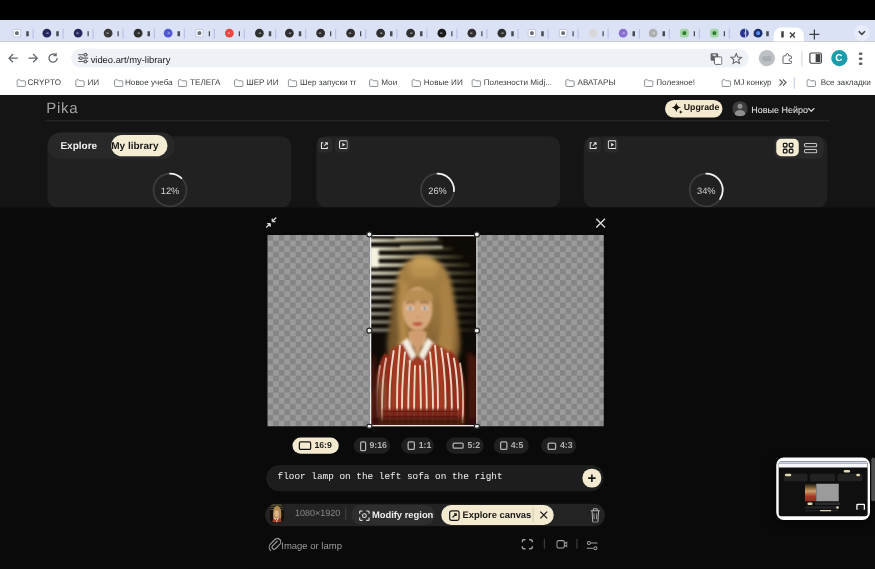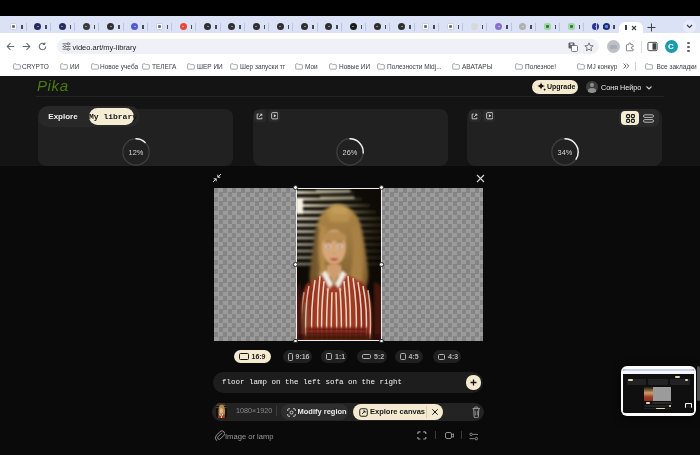--- a/index.html
+++ b/index.html
@@ -220,33 +220,33 @@
 <div class="abs txt" style="left:587px;top:62.5px;width:70px;height:8px;color:#3c4043;font-size:6.5px;line-height:8px;">MJ конкур</div>
 <svg class="abs" style="left:621.5px;top:62px" width="8" height="8" viewBox="0 0 10 10">
 <path d="M2 2 L5 5 L2 8 M5.5 2 L8.5 5 L5.5 8" stroke="#5f6368" stroke-width="1.2" fill="none"></path>
   </svg>
 <div class="abs " style="left:635.3px;top:61.5px;width:1px;height:9px;background:#c9d4ea;"></div>
 <svg class="abs" style="left:644.5px;top:62.8px" width="8" height="7" viewBox="0 0 24 20">
 <path d="M2 4 a2 2 0 0 1 2 -2 h5 l2.5 2.5 H20 a2 2 0 0 1 2 2 V16 a2 2 0 0 1 -2 2 H4 a2 2 0 0 1 -2 -2 Z" fill="none" stroke="#80868b" stroke-width="2.2"></path>
   </svg>
 <div class="abs txt" style="left:656.5px;top:62.5px;width:40px;height:8px;color:#3c4043;font-size:6.5px;line-height:8px;">Все закладки</div>
 <div class="abs " style="left:0px;top:75.5px;width:700px;height:379.5px;background:#141414;"></div>
-<div class="abs txt" style="left:37px;top:78.5px;width:60px;height:14px;color:#4d7c0f;font-size:15px;line-height:14px;letter-spacing:0.6px;font-weight:400;font-style:italic;">Pika</div>
+<div class="abs txt" style="left:37px;top:78.5px;width:60px;height:14px;color:#a3a3a3;font-size:12px;line-height:14px;letter-spacing:0.6px;font-weight:400;">Pika</div>
 <div class="abs " style="left:36px;top:95.5px;width:628px;height:1px;background:#242424;"></div>
 <div class="abs " style="left:532px;top:80px;width:45.5px;height:13.5px;background:#f3ead0;border-radius:7px;"></div>
 <svg class="abs" style="left:536.5px;top:82.2px" width="9.5" height="9.5" viewBox="0 0 20 20">
 <path d="M8.5 0.5 C9.2 5 12 7.8 16.5 8.5 C12 9.2 9.2 12 8.5 16.5 C7.8 12 5 9.2 0.5 8.5 C5 7.8 7.8 5 8.5 0.5 Z" fill="#15130c"></path>
 <path d="M16 12.5 C16.4 14.6 17.4 15.6 19.5 16 C17.4 16.4 16.4 17.4 16 19.5 C15.6 17.4 14.6 16.4 12.5 16 C14.6 15.6 15.6 14.6 16 12.5 Z" fill="#15130c"></path>
   </svg>
 <div class="abs txt" style="left:547px;top:83.2px;width:30px;height:8px;color:#15130c;font-size:7px;font-weight:700;line-height:8px;">Upgrade</div>
 <div class="abs " style="left:586px;top:81px;width:11.5px;height:11.5px;background:#3d3d3d;border-radius:50%;overflow:hidden;">
     <div class="abs" style="left:3.6px;top:2.2px;width:4.2px;height:4.2px;background:#8f8f8f;border-radius:50%;"></div>
     <div class="abs" style="left:1.7px;top:7px;width:8px;height:5px;background:#8f8f8f;border-radius:50% 50% 0 0;"></div>
   </div>
-<div class="abs txt" style="left:601px;top:83px;width:44px;height:9px;color:#ececec;font-size:7.2px;line-height:9px;">Соня Нейро</div>
+<div class="abs txt" style="left:601px;top:83px;width:44px;height:9px;color:#ececec;font-size:7.2px;line-height:9px;">Новые Нейро</div>
 <svg class="abs" style="left:645px;top:84.5px" width="8" height="6" viewBox="0 0 8 6">
 <path d="M1.5 1.5 L4 4 L6.5 1.5" stroke="#cfcfcf" stroke-width="1.1" fill="none"></path>
   </svg>
 <div class="abs " style="left:38px;top:109px;width:195px;height:57px;background:#212121;border-radius:8px;"></div>
 <div class="abs " style="left:252.5px;top:109px;width:195px;height:57px;background:#212121;border-radius:8px;"></div>
 <div class="abs " style="left:467px;top:109px;width:195px;height:57px;background:#212121;border-radius:8px;"></div>
 <svg class="abs" style="left:120.5px;top:137px" width="30" height="30" viewBox="0 0 30 30">
 <circle cx="15" cy="15" r="13.2" fill="none" stroke="#3d3d3d" stroke-width="1.4"></circle>
 <circle cx="15" cy="15" r="13.2" fill="none" stroke="#f2f2f2" stroke-width="1.4" stroke-dasharray="10.0 82.9" transform="rotate(-90 15 15)" stroke-linecap="round"></circle>
 <text x="15" y="17.9" font-size="7.4" fill="#d6d6d6" text-anchor="middle" font-family="Liberation Sans">12%</text>
@@ -257,21 +257,21 @@
 <text x="15" y="17.9" font-size="7.4" fill="#d6d6d6" text-anchor="middle" font-family="Liberation Sans">26%</text>
   </svg>
 <svg class="abs" style="left:549.5px;top:137px" width="30" height="30" viewBox="0 0 30 30">
 <circle cx="15" cy="15" r="13.2" fill="none" stroke="#3d3d3d" stroke-width="1.4"></circle>
 <circle cx="15" cy="15" r="13.2" fill="none" stroke="#f2f2f2" stroke-width="1.4" stroke-dasharray="28.2 82.9" transform="rotate(-90 15 15)" stroke-linecap="round"></circle>
 <text x="15" y="17.9" font-size="7.4" fill="#d6d6d6" text-anchor="middle" font-family="Liberation Sans">34%</text>
   </svg>
 <div class="abs " style="left:38px;top:106px;width:102px;height:20.5px;background:#282828;border-radius:10.5px;"></div>
 <div class="abs txt" style="left:41px;top:112px;width:44px;height:9px;color:#f0f0f0;font-size:8px;font-weight:700;line-height:9px;text-align:center;">Explore</div>
 <div class="abs " style="left:89px;top:107.8px;width:45px;height:17px;background:#f5ecd4;border-radius:8.5px;"></div>
-<div class="abs txt" style="left:89px;top:112px;width:45px;height:9px;color:#171717;font-size:8px;font-weight:700;line-height:9px;text-align:center;font-family:Liberation Mono, monospace;">My library</div>
+<div class="abs txt" style="left:89px;top:112px;width:32px;height:9px;color:#171717;font-size:8px;font-weight:700;line-height:9px;text-align:center;">My library</div>
 <div class="abs " style="left:253.5px;top:110px;width:12px;height:12px;background:#2a2a2a;border-radius:3.5px;"></div>
 <svg class="abs" style="left:256.0px;top:112.5px" width="7" height="7" viewBox="0 0 12 12">
 <path d="M4.5 2 H2 V10 H10 V7.5" fill="none" stroke="#e8e8e8" stroke-width="1.4"></path>
 <path d="M7 2 H10 V5 M10 2 L5.5 6.5" fill="none" stroke="#e8e8e8" stroke-width="1.4"></path>
   </svg>
 <div class="abs " style="left:268.3px;top:110px;width:12px;height:12px;background:#2a2a2a;border-radius:3.5px;"></div>
 <svg class="abs" style="left:270.5px;top:112.2px" width="7.5" height="7.5" viewBox="0 0 12 12">
 <rect x="1" y="1" width="10" height="10" rx="1.5" fill="none" stroke="#e8e8e8" stroke-width="1.3"></rect>
 <path d="M4.6 3.6 L8.4 6 L4.6 8.4 Z" fill="#e8e8e8"></path>
   </svg>

